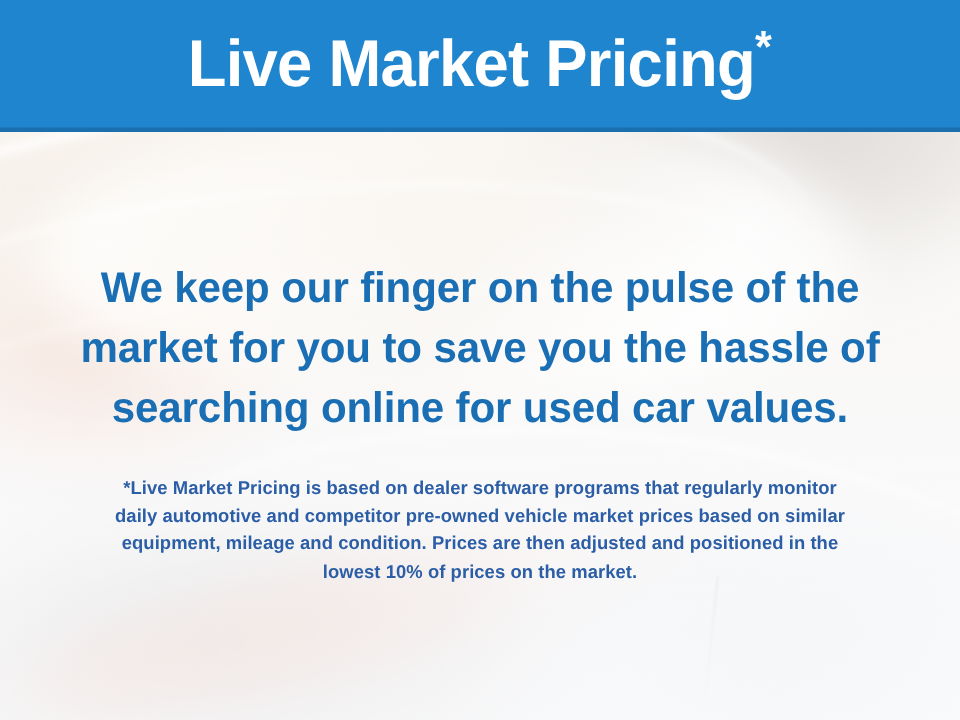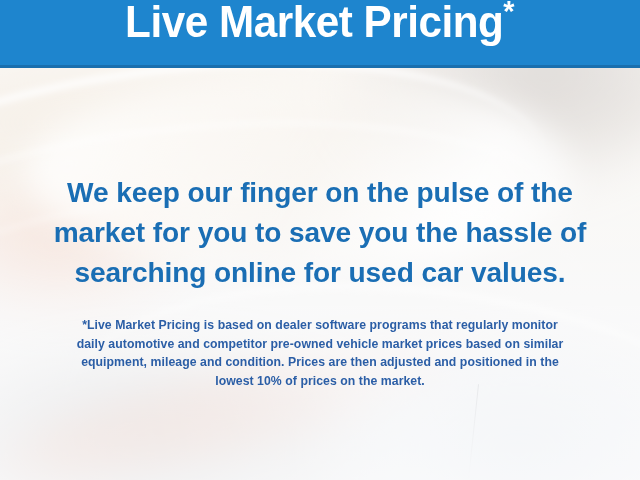--- a/index.html
+++ b/index.html
@@ -178,25 +178,26 @@
         rgba(255,255,255,0.70) 72%,
         rgba(255,255,255,0.80) 100%);
   }
 
   
   .header-bar {
     position: absolute;
     left: 0;
     top: 0;
     width: 640px;
-    height: 68px;
+    height: 88px;
     background: #1e85ce;
     border-bottom: 3px solid #1a6fae;
     box-sizing: border-box;
     display: flex;
+    align-items: center;
     justify-content: center;
   }
   .header-title {
     color: #ffffff;
     font-size: 44px;
     font-weight: 700;
     letter-spacing: -0.5px;
     line-height: 1;
     white-space: nowrap;
     transform: scaleX(0.96);

